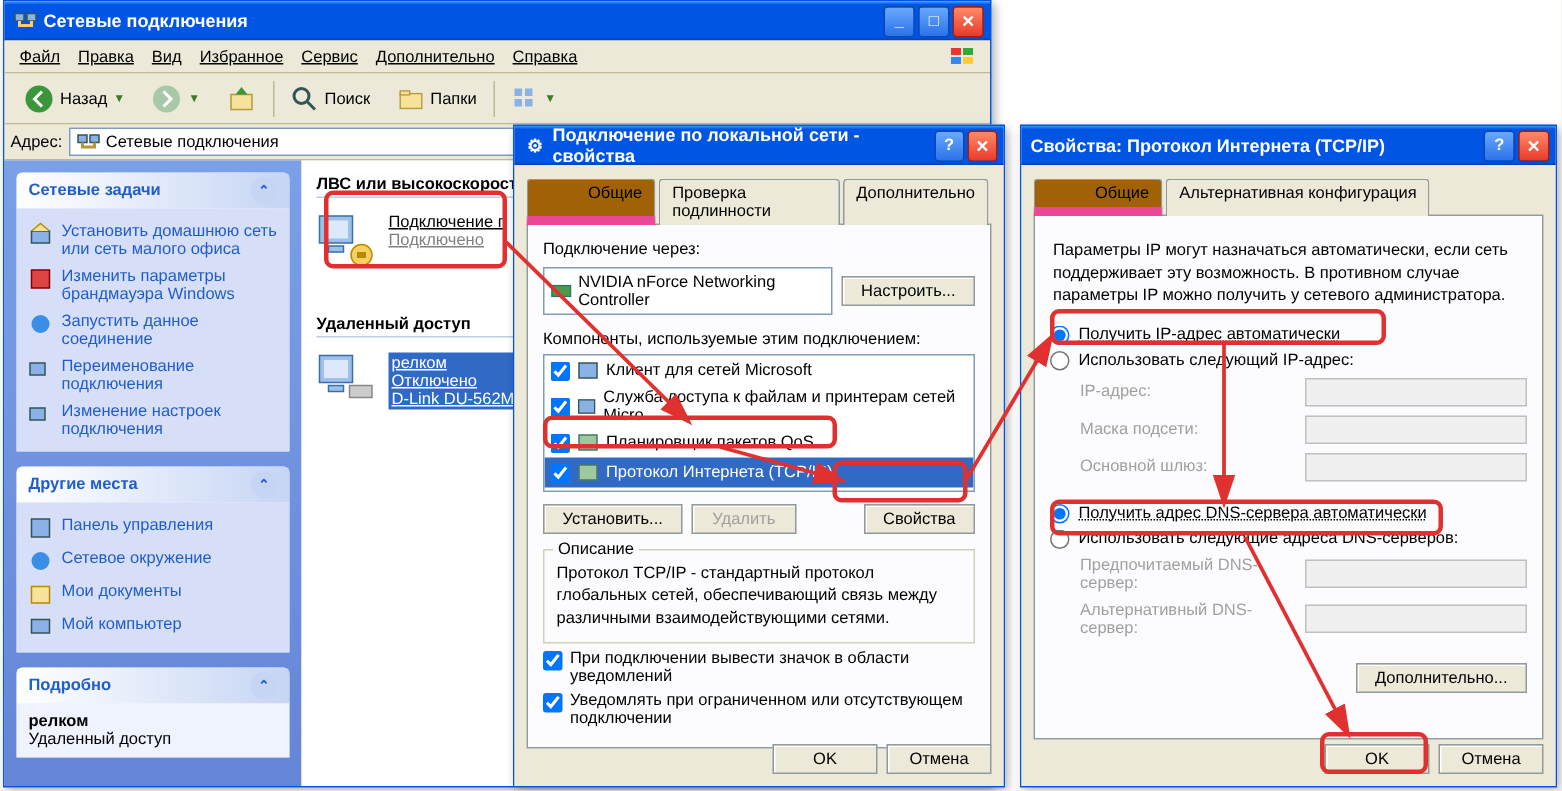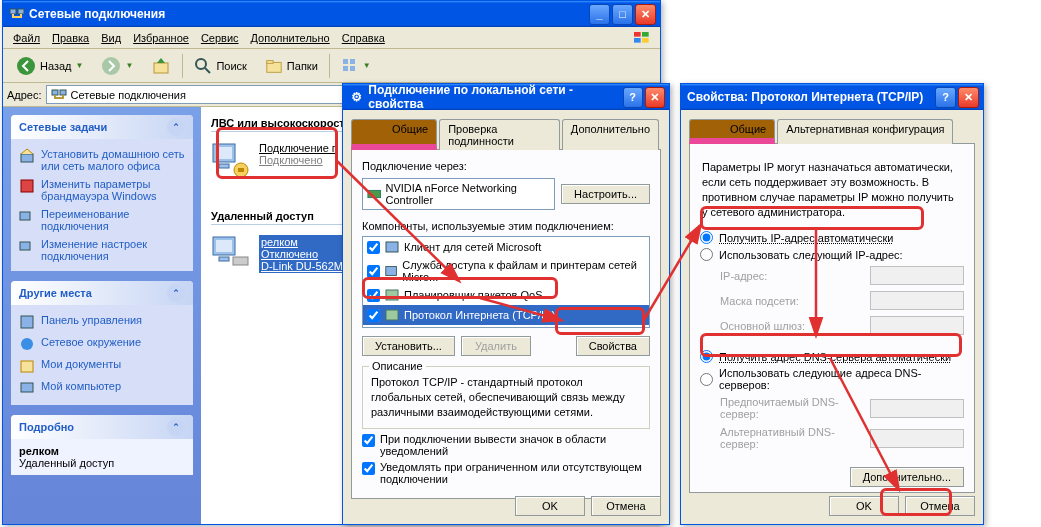--- a/index.html
+++ b/index.html
@@ -80,21 +80,21 @@
   .complist { border:1px solid #7f9db9; background:#fff; height:92px; margin-top:4px; overflow:hidden;}
   .complist .row { display:flex; align-items:center; gap:4px; padding:2px 4px;}
   .complist .row input { margin:0;}
   .complist .row.sel { background:#316ac5; color:#fff;}
   .btnrow { display:flex; gap:6px; margin-top:8px;}
   .chkline { display:flex; align-items:flex-start; gap:5px; margin-top:4px;}
   .chkline input { margin:1px 0 0 0;}
   .okrow { position:absolute; right:8px; bottom:8px; display:flex; gap:6px;}
 
   
-  #tcpdlg { top: 83px; left: 680px; width: 304px; height: 442px;}
+  #tcpdlg { top: 83px; left: 680px; width: 358px; height: 442px;}
   #tcpdlg .tabpage { height: 350px;}
   #tcpdlg .desc { margin:6px 2px 10px; line-height:1.35;}
   .radioline { display:flex; align-items:center; gap:6px; padding:2px 0;}
   .radioline input { margin:0;}
   .fieldrow { display:flex; align-items:center; padding:3px 0;}
   .fieldrow .lbl { width:150px; color:#a0a0a0;}
   .fieldrow .ipfield { flex:1; height:19px; border:1px solid #c0c0c0; background:#f0f0f0;}
   .sect-gap { height:10px;}
 
   
@@ -212,20 +212,26 @@
               <span>Установить домашнюю сеть или сеть малого офиса</span>
             </div>
           <div class="task">
               <span class="ti"><svg viewBox="0 0 16 16">
                   <rect x="2" y="2" width="12" height="12" fill="#d44" stroke="#800"></rect>
                 </svg></span>
               <span>Изменить параметры брандмауэра Windows</span>
             </div>
           <div class="task">
               <span class="ti"><svg viewBox="0 0 16 16">
+                  <circle cx="8" cy="8" r="6" fill="#3a8ee6"></circle>
+                </svg></span>
+              <span>Запустить данное соединение</span>
+            </div>
+          <div class="task">
+              <span class="ti"><svg viewBox="0 0 16 16">
                   <rect x="1" y="4" width="10" height="8" fill="#8ab2e6" stroke="#355"></rect>
                 </svg></span>
               <span>Переименование подключения</span>
             </div>
           <div class="task">
               <span class="ti"><svg viewBox="0 0 16 16">
                   <rect x="1" y="4" width="10" height="8" fill="#8ab2e6" stroke="#355"></rect>
                 </svg></span>
               <span>Изменение настроек подключения</span>
             </div>

